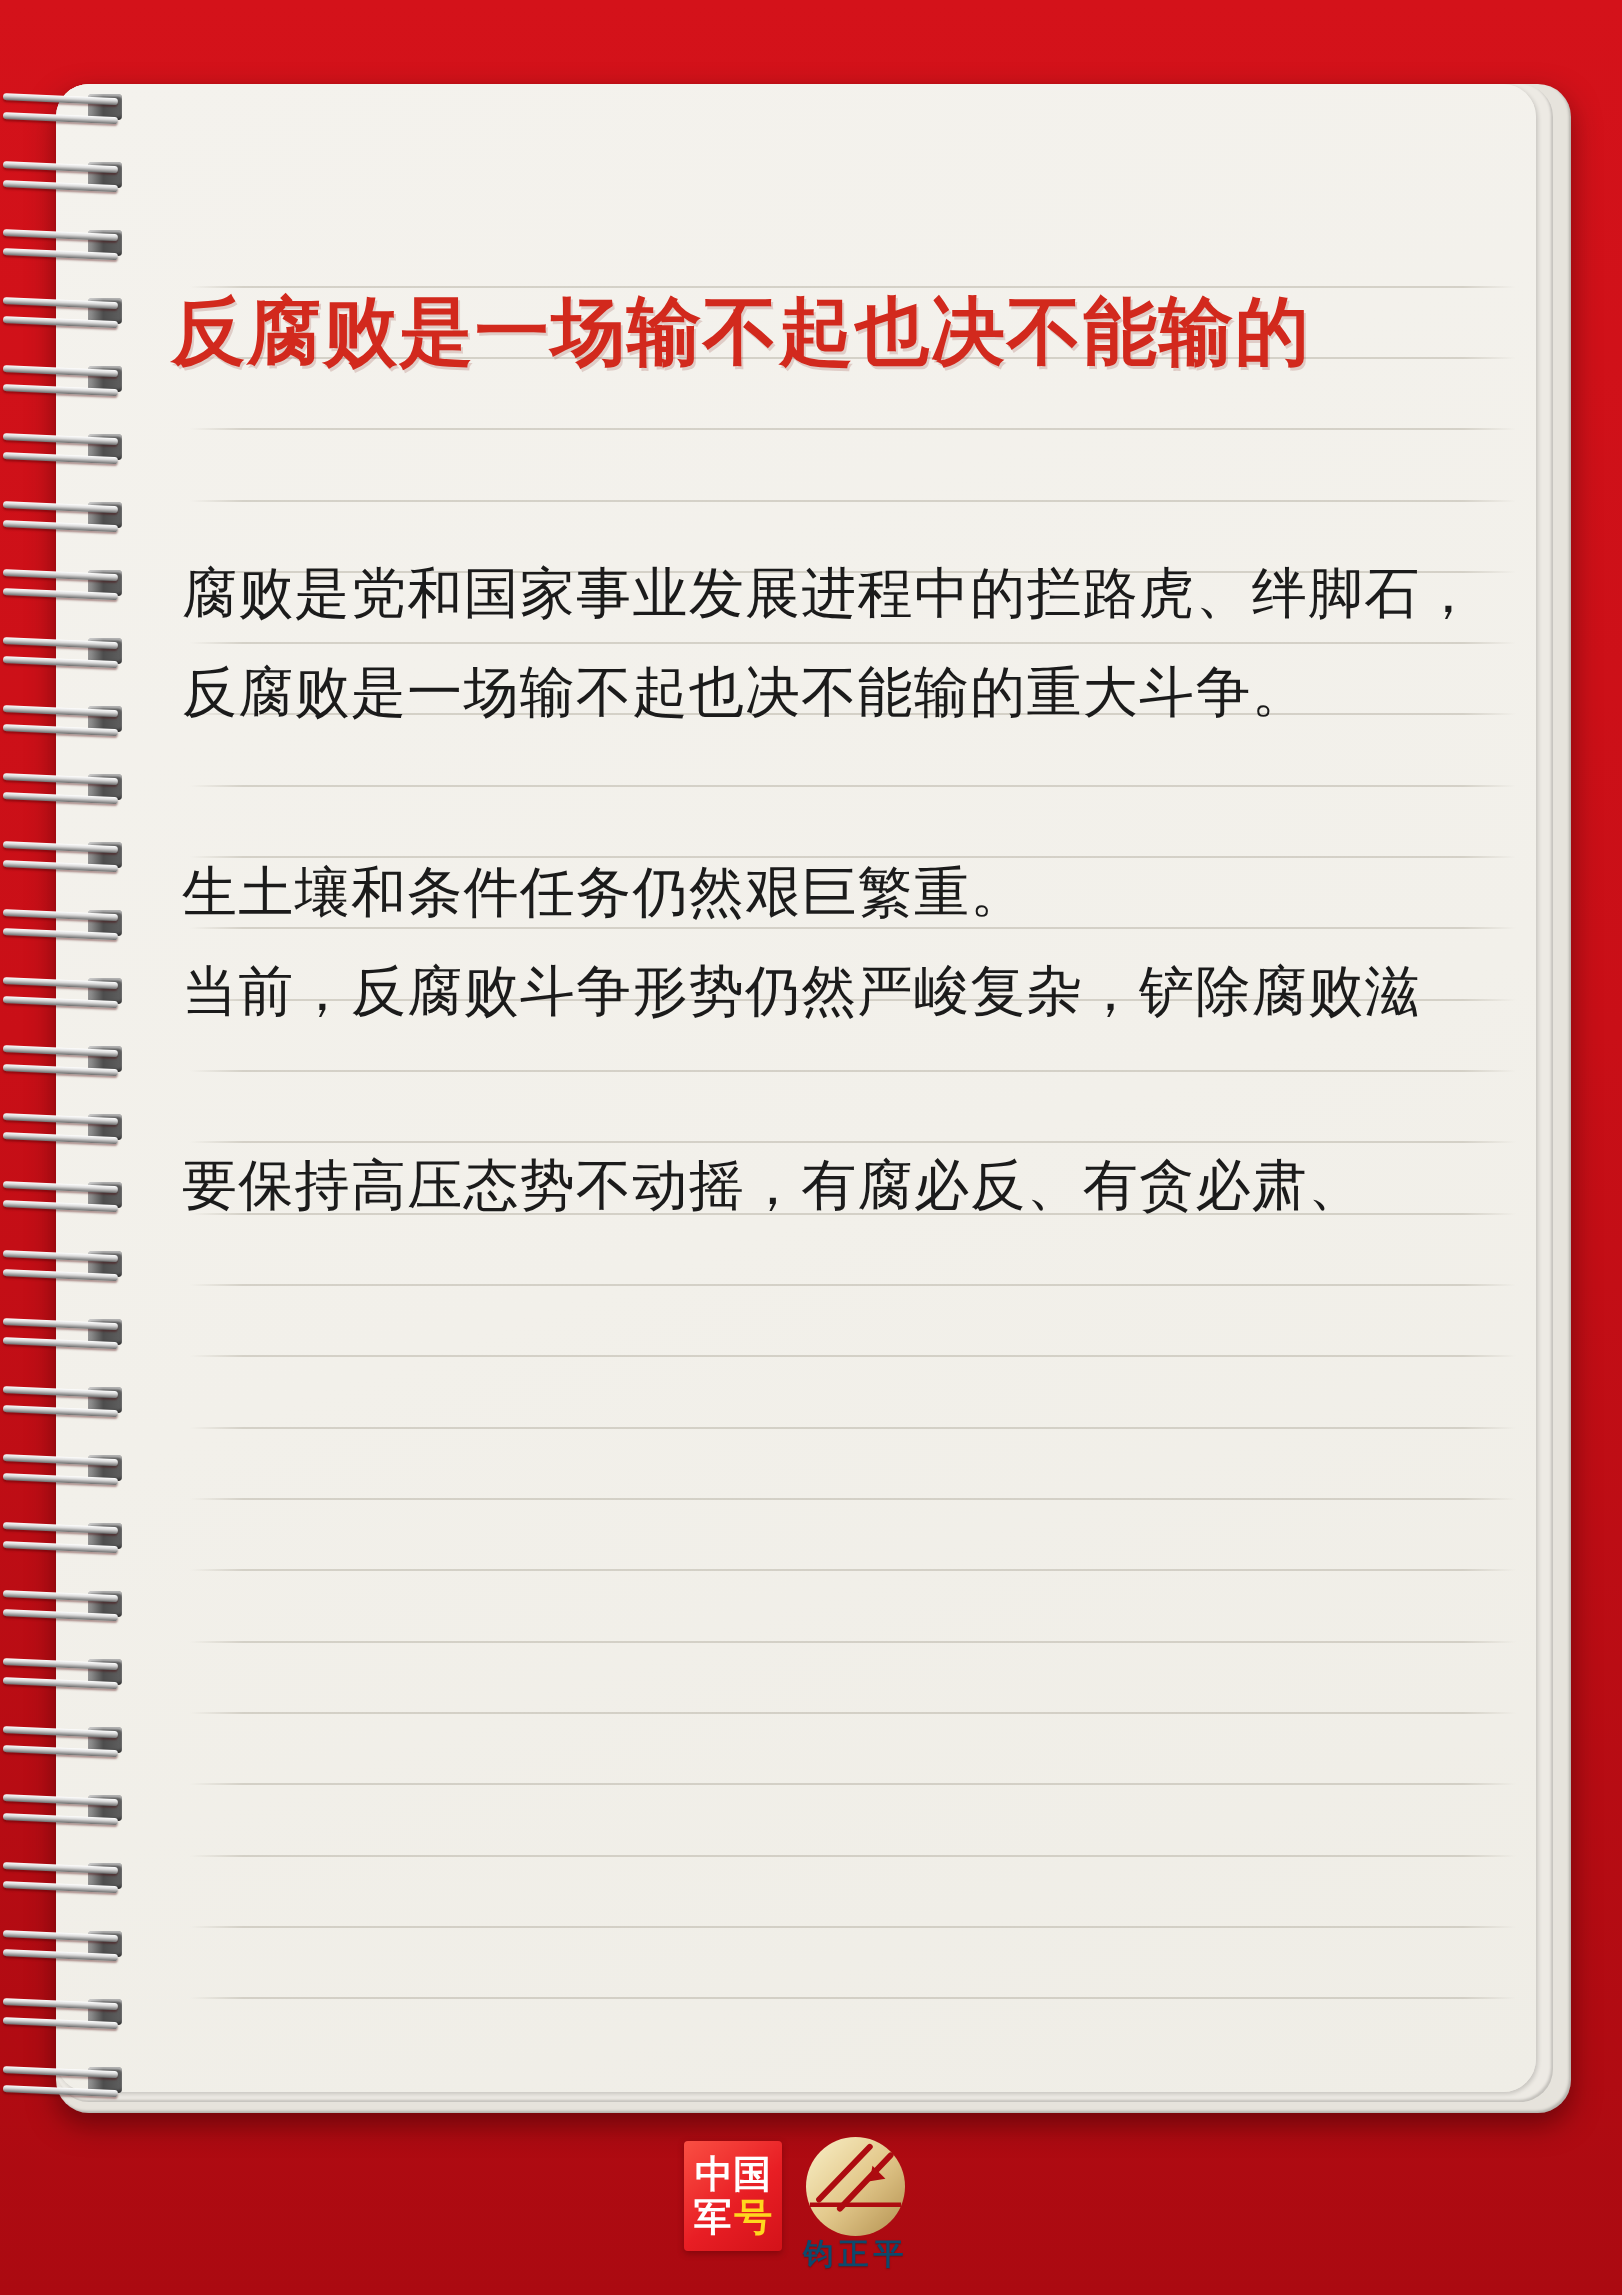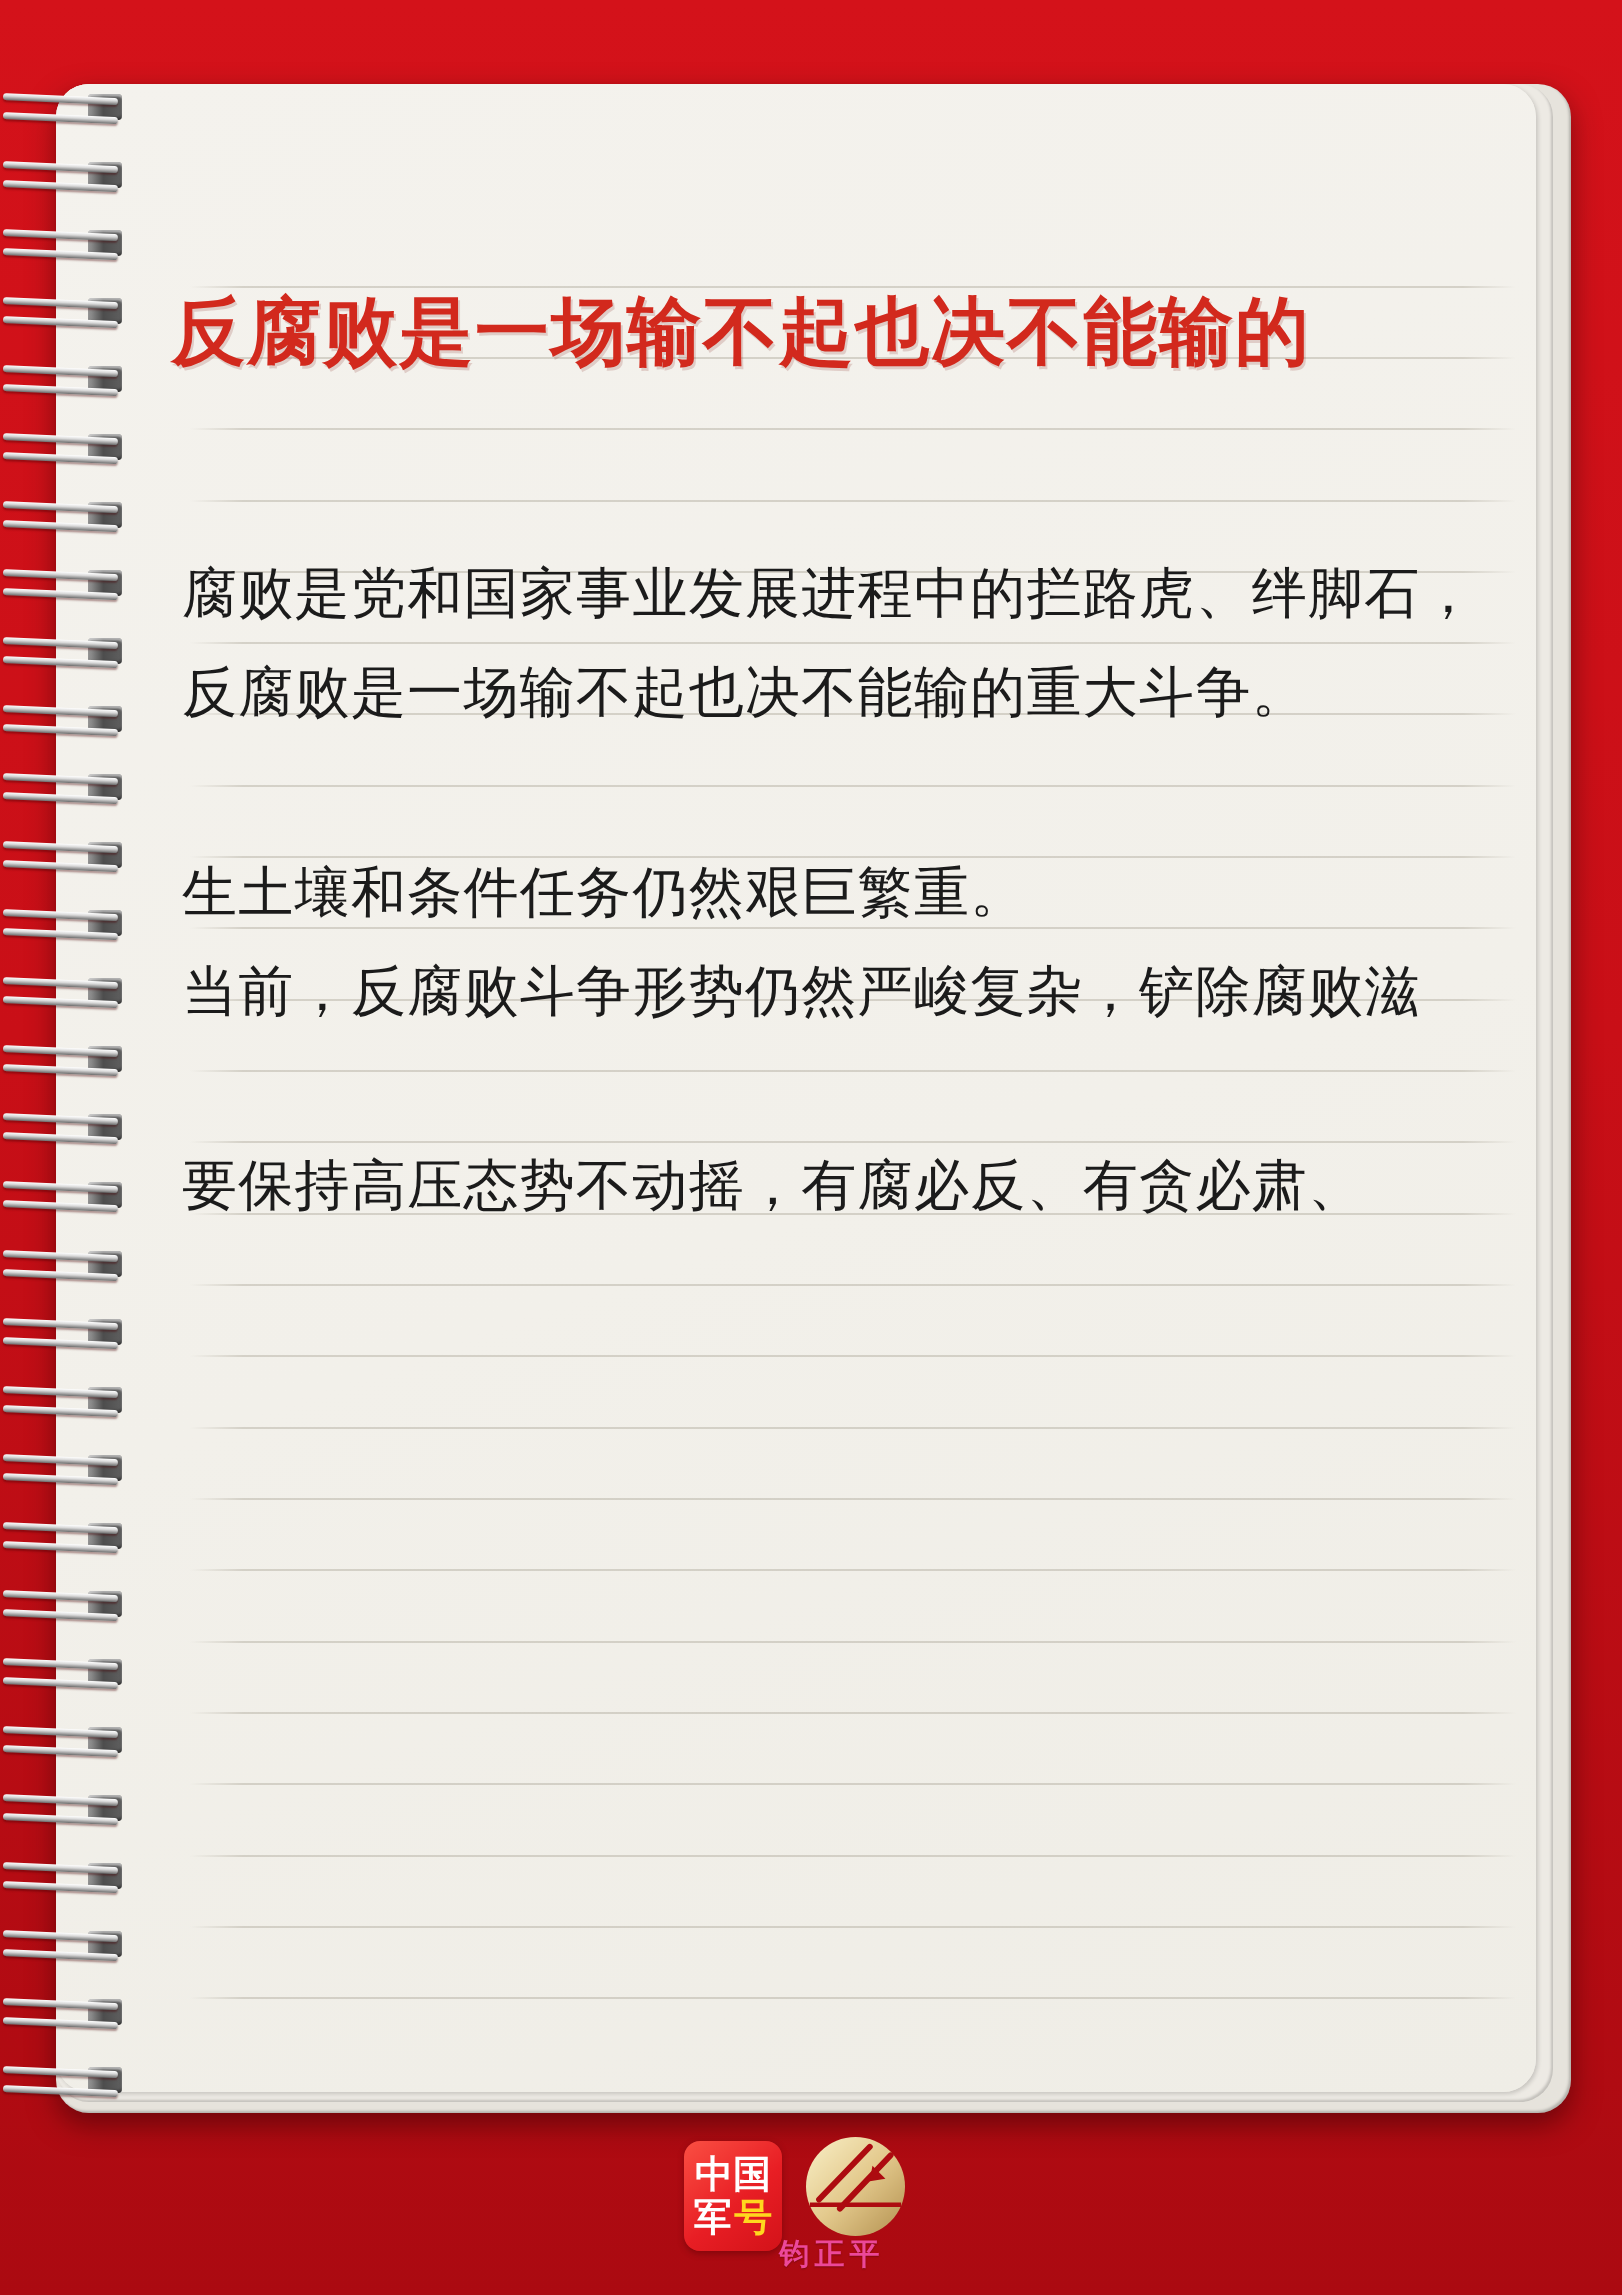--- a/index.html
+++ b/index.html
@@ -38,32 +38,32 @@
          font-family:"Liberation Sans",sans-serif;font-weight:900;
          font-size:74px;line-height:93px;letter-spacing:2px;white-space:nowrap;
          text-shadow:2px 2.6px 0 rgba(120,15,8,.16);}
   .para{position:absolute;left:182px;color:#1b1b1b;
         font-family:"Liberation Serif",serif;
         font-size:55px;line-height:99px;letter-spacing:1.3px;white-space:nowrap;}
   #para1{top:544px;} #para2{top:843px;} #para3{top:1136px;}
 
   
   .app-icon{position:absolute;left:684px;top:2141px;width:98px;height:110px;
-            border-radius:16px;
+            border-radius:4px;
             background:linear-gradient(140deg,#fa4f43 0%,#e81e24 55%,#d31219 100%);
             display:flex;flex-direction:column;align-items:center;justify-content:center;
             box-shadow:0 2.6px 6.5px rgba(60,0,4,.35);}
   .app-row{display:flex;gap:2.6px;font-weight:900;font-size:38px;line-height:43px;
            color:#ffffff;font-family:"Liberation Sans",sans-serif;}
   .app-char-yellow{color:#ffd71e;}
 
   .zp-circle{position:absolute;left:806px;top:2137px;width:99px;height:99px;}
-  .zp-label{position:absolute;left:769px;top:2234px;width:126px;text-align:center;
+  .zp-label{position:absolute;left:793px;top:2234px;width:126px;text-align:center;
             font-family:"Liberation Serif",serif;font-weight:bold;font-size:30px;
-            color:#ec4899;letter-spacing:5.2px;text-shadow:0 1.3px 1.3px rgba(60,10,0,.4);}
+            color:#0c4a6e;letter-spacing:5.2px;text-shadow:0 1.3px 1.3px rgba(60,10,0,.4);}
 </style>
 </head>
 <body>
 
 <div class="stage">
 
   <div class="page3"></div>
   <div class="page2"></div>
   <div class="page1">
 

